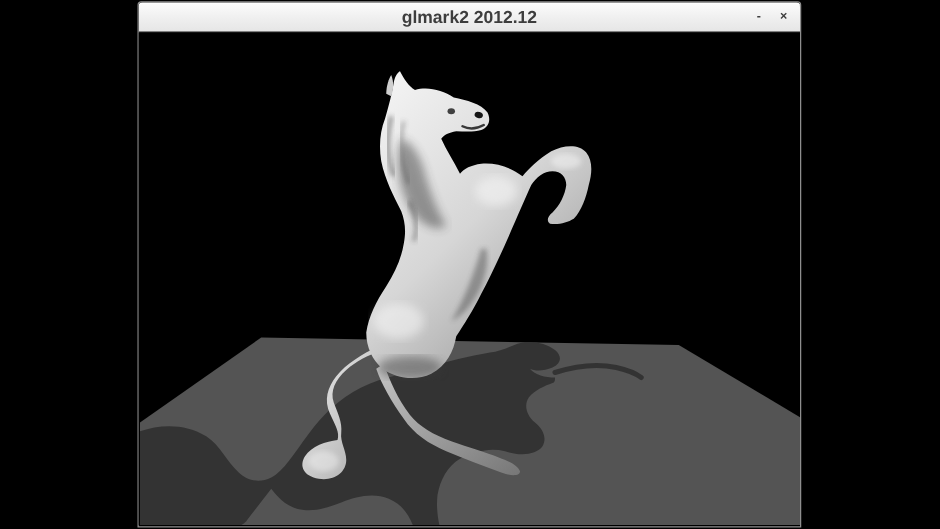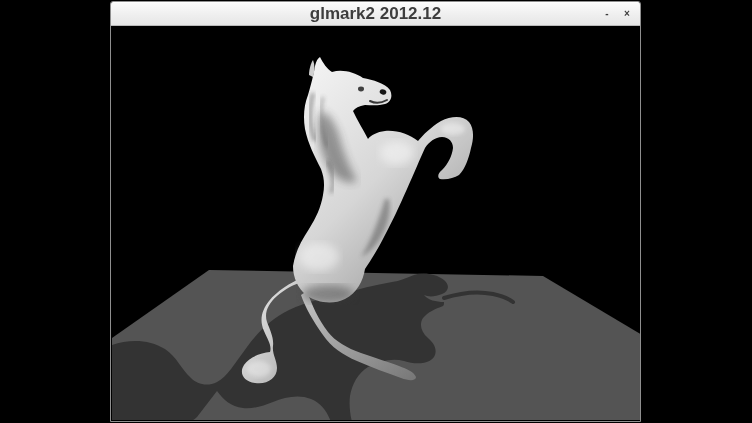--- a/index.html
+++ b/index.html
@@ -5,21 +5,21 @@
   html,body{margin:0;padding:0;background:#000;}
   #screen{position:relative;width:752px;height:423px;background:#000;overflow:hidden;
           font-family:"Liberation Sans",sans-serif;}
   #app-window{position:absolute;left:110px;top:1px;width:529px;height:419px;
               border:1px solid #8f8f8f;border-radius:3px 3px 0 0;background:#000;}
   #titlebar{position:relative;height:23px;
             background:linear-gradient(#fcfcfc,#efefef 55%,#e6e6e6);
             border-bottom:1px solid #b9b9b9;border-radius:3px 3px 0 0;
             box-shadow:inset 0 1px 0 #ffffff;}
   #titlebar .title{position:absolute;left:0;right:0;top:0;height:38px;line-height:23px;
-            text-align:center;font-size:17px;font-weight:bold;color:#3d3d3d;}
+            text-align:center;font-size:14px;font-weight:bold;color:#3d3d3d;}
   .winbtn{position:absolute;top:0;height:23px;width:22px;line-height:23px;text-align:center;
           color:#3d3d3d;font-size:10px;font-weight:bold;cursor:default;}
   #btn-min{right:22px;}
   #btn-close{right:2px;}
   #viewport{position:absolute;left:0;top:24px;width:529px;height:394px;background:#000;overflow:hidden;}
   svg{display:block;}
 </style>
 </head>
 <body>
 

